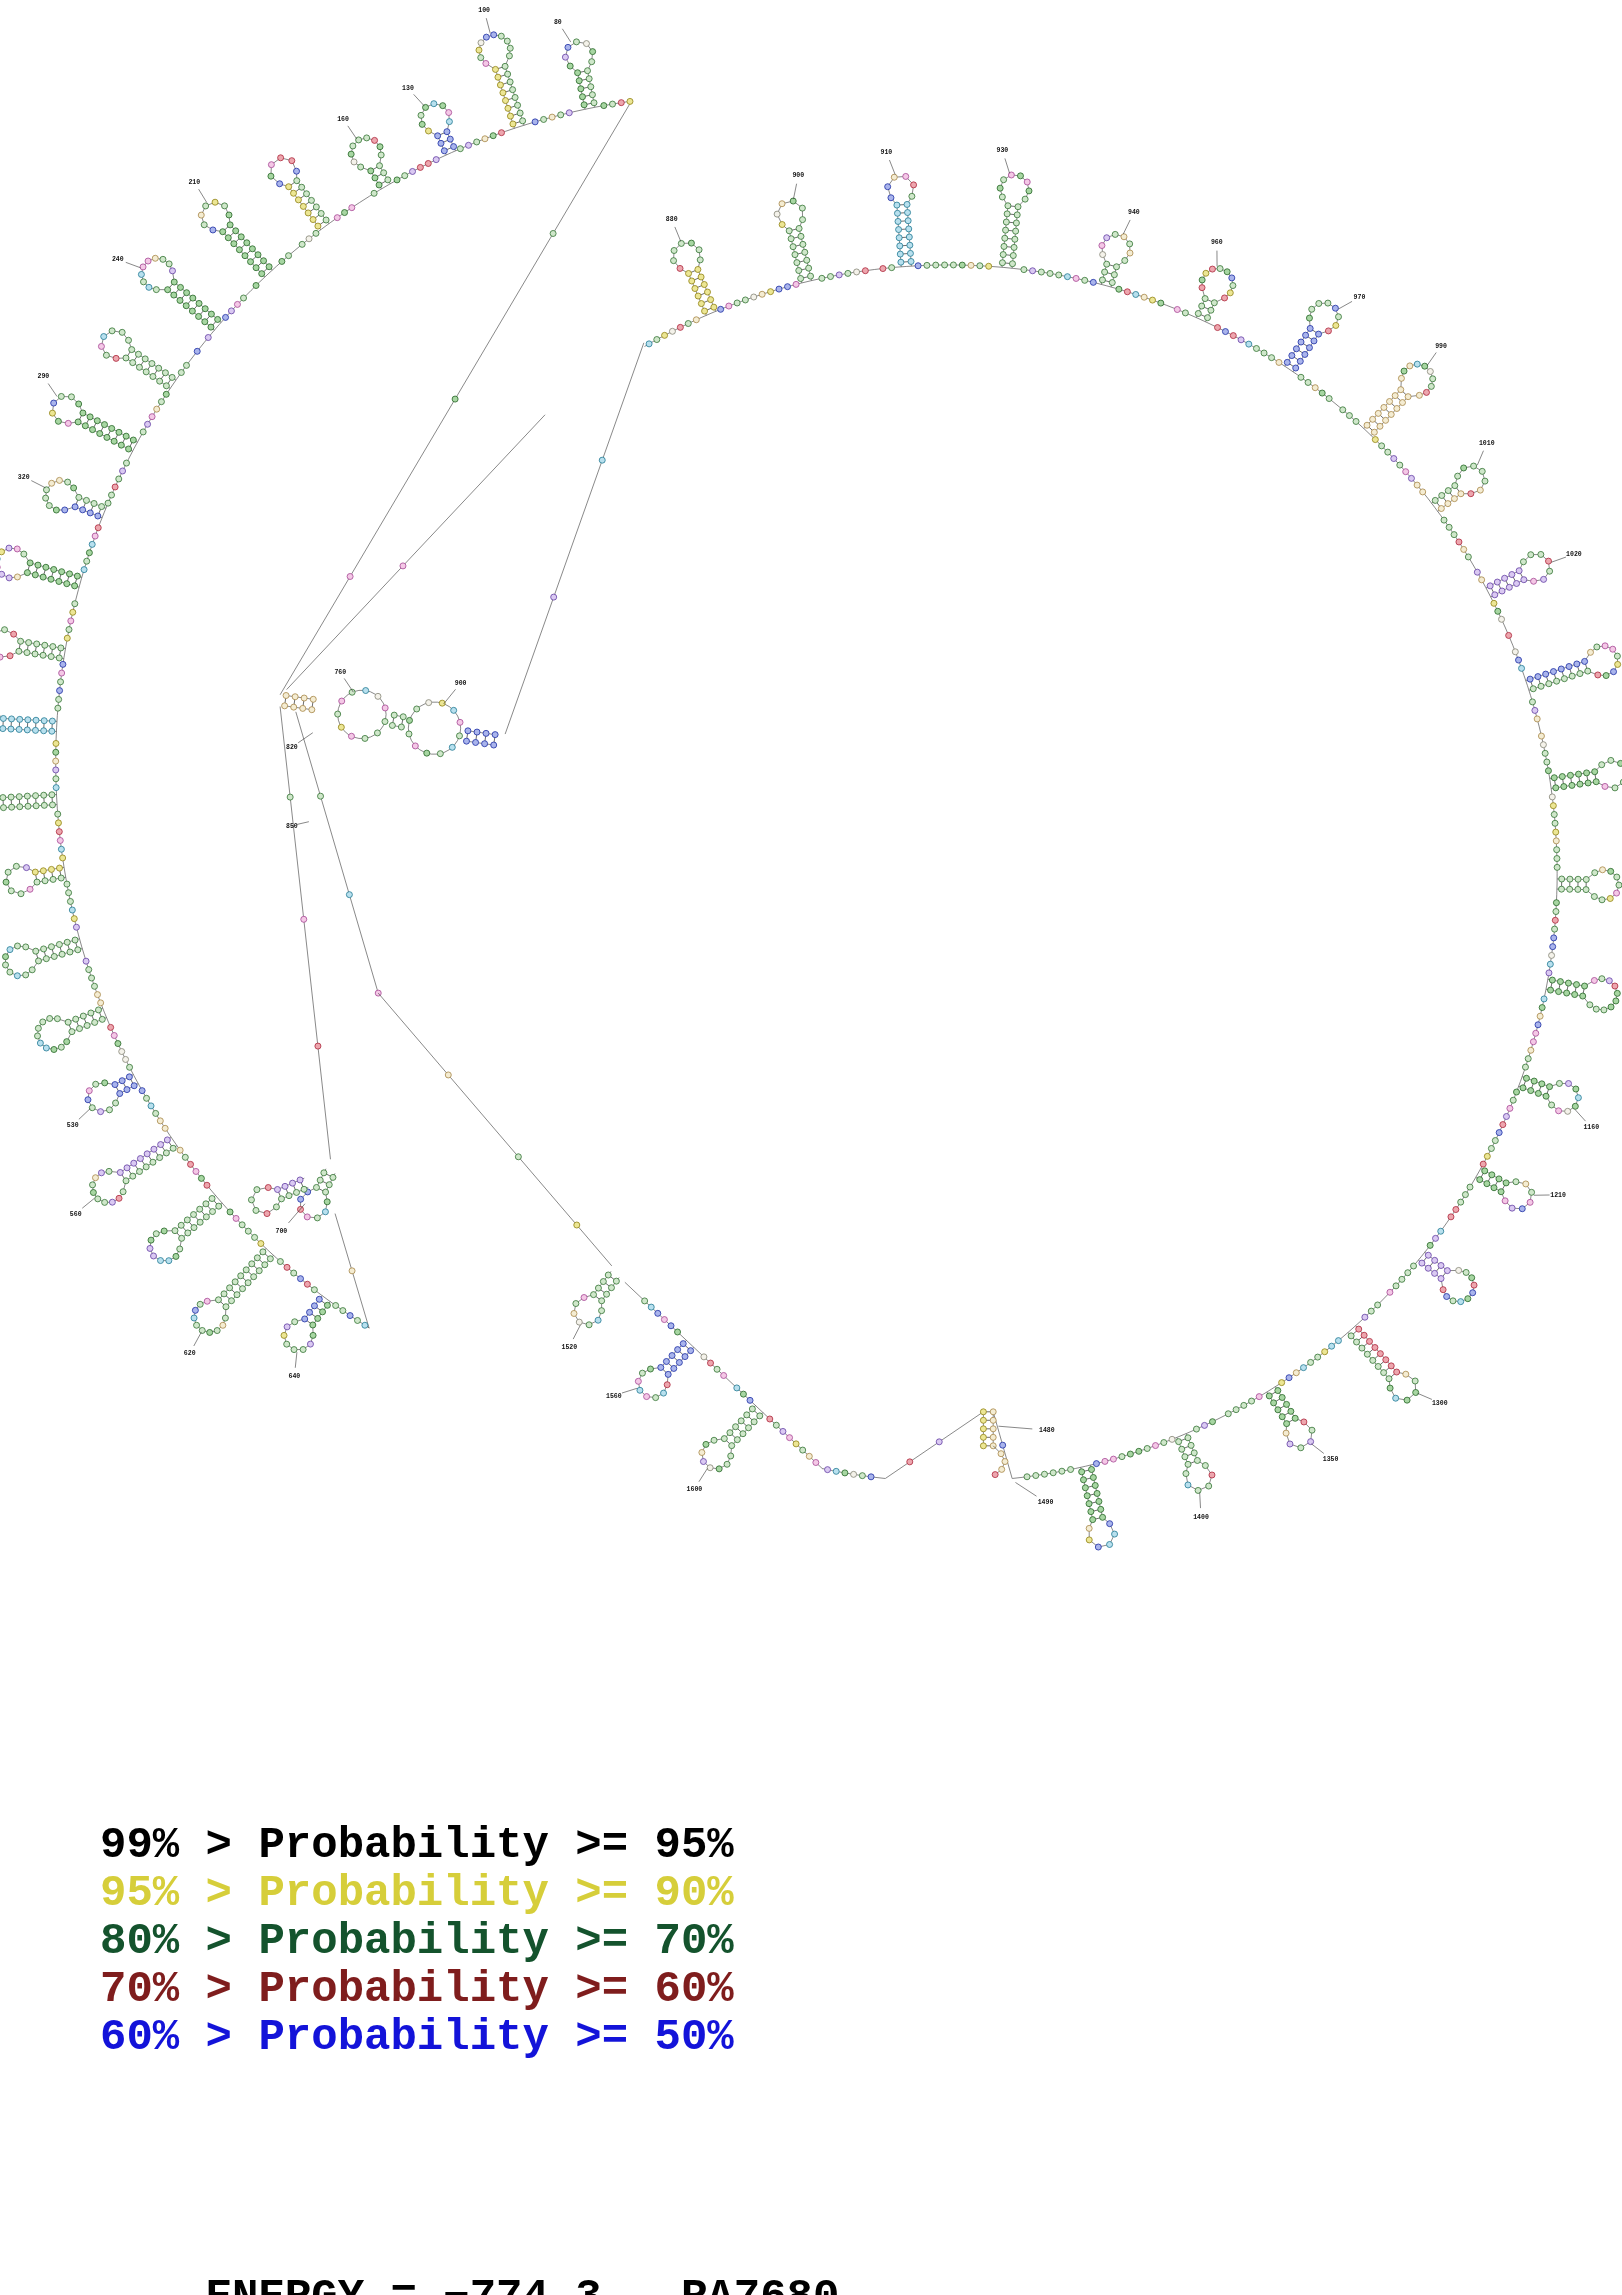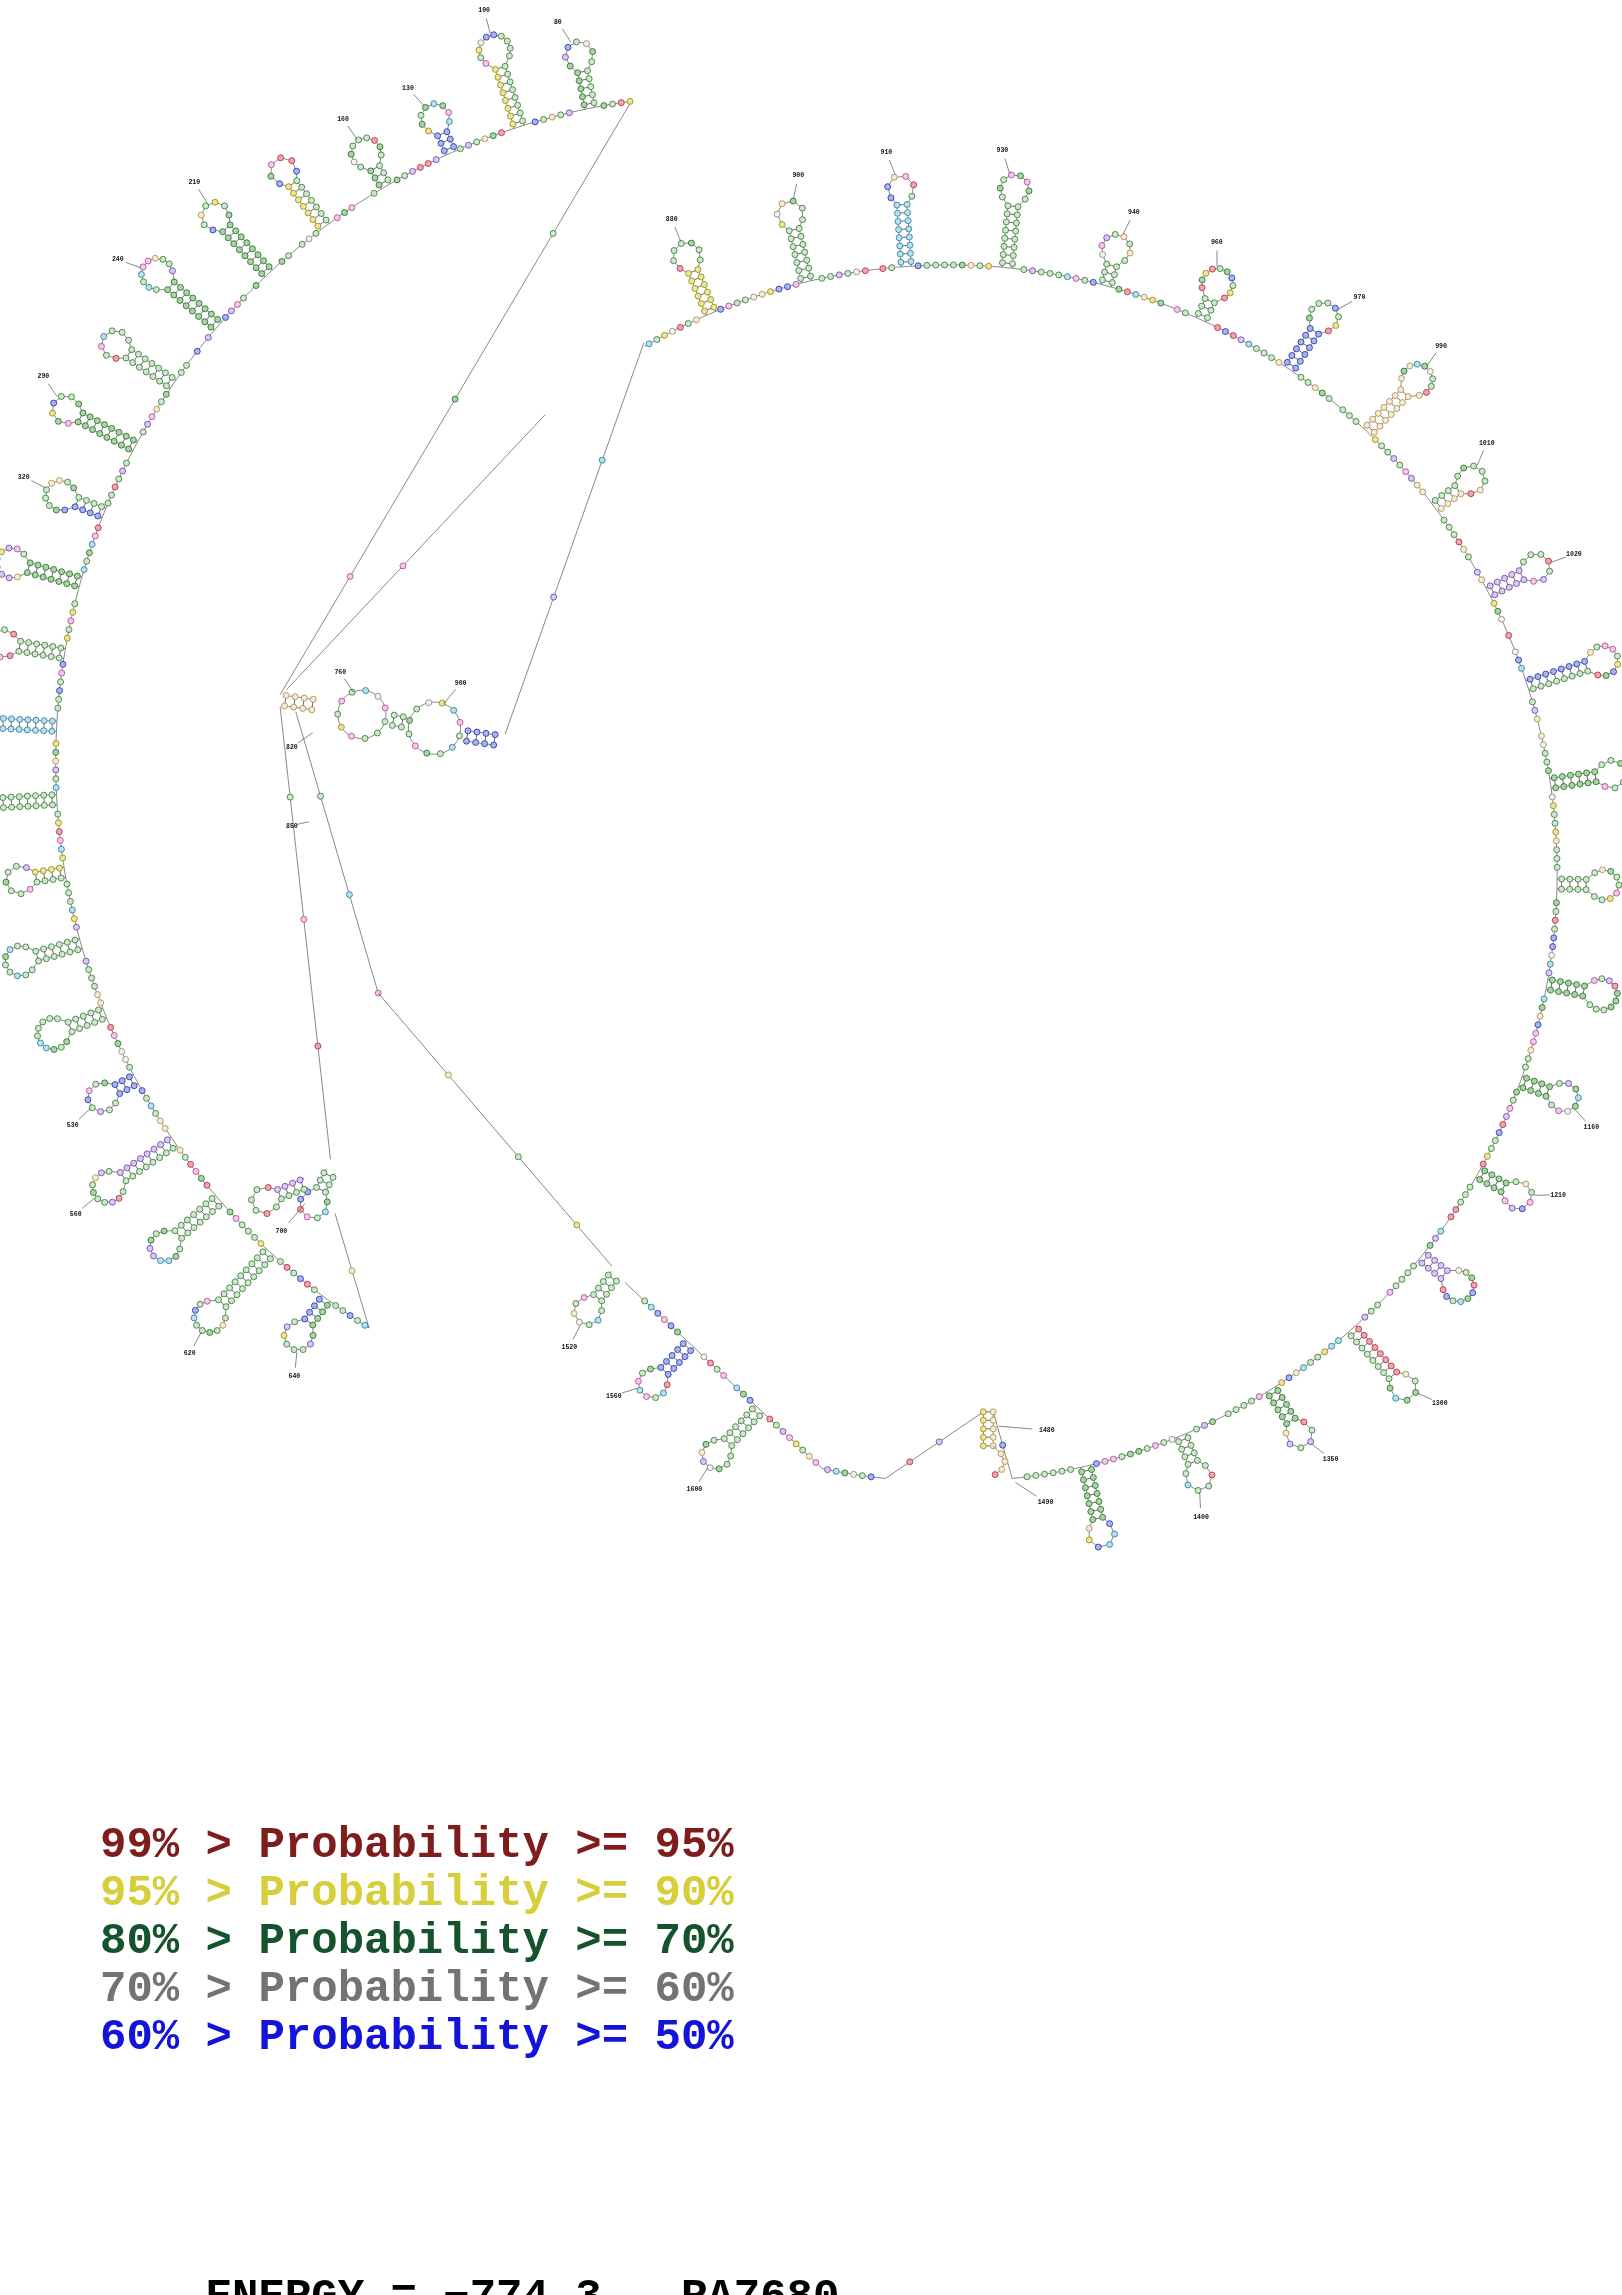--- a/index.html
+++ b/index.html
@@ -1883,24 +1883,24 @@
       <circle cx="1536.0" cy="2234.0" r="4.6" fill="#f4ecd2" stroke="#ab8c50" stroke-width="1.3"></circle>
       <circle cx="1531.0" cy="2246.0" r="4.6" fill="#f4ecd2" stroke="#ab8c50" stroke-width="1.3"></circle>
       <circle cx="1521.0" cy="2254.0" r="4.6" fill="#eda6ae" stroke="#b02e42" stroke-width="1.3"></circle>
       <line x1="1577.8" y1="2184.2" x2="1526.0" y2="2180.0" stroke="#333" stroke-width="0.9"></line>
       <text x="1600.0" y="2189.0" text-anchor="middle" fill="#111111" font-family="Liberation Mono, monospace" font-size="10" font-weight="700">1480</text>
       <line x1="1584.2" y1="2287.0" x2="1552.0" y2="2266.0" stroke="#333" stroke-width="0.9"></line>
       <text x="1598.0" y="2299.0" text-anchor="middle" fill="#111111" font-family="Liberation Mono, monospace" font-size="10" font-weight="700">1490</text>
     </svg>
 
   <div class="legend">
-    <div class="legend-row" style="color: #7f1d1d;">99% &gt; Probability &gt;= 95%</div>
+    <div class="legend-row" style="color: #000000;">99% &gt; Probability &gt;= 95%</div>
     <div class="legend-row" style="color: rgb(214, 206, 58);">95% &gt; Probability &gt;= 90%</div>
     <div class="legend-row" style="color: #14532d;">80% &gt; Probability &gt;= 70%</div>
-    <div class="legend-row" style="color: #737373;">70% &gt; Probability &gt;= 60%</div>
+    <div class="legend-row" style="color: #7f1d1d;">70% &gt; Probability &gt;= 60%</div>
     <div class="legend-row" style="color: rgb(19, 19, 217);">60% &gt; Probability &gt;= 50%</div>
   </div>
 
   <div class="footer">
     <span>ENERGY = −774.3</span><span>   </span><span>RA7680</span>
   </div>
 
 </div>
 
 

